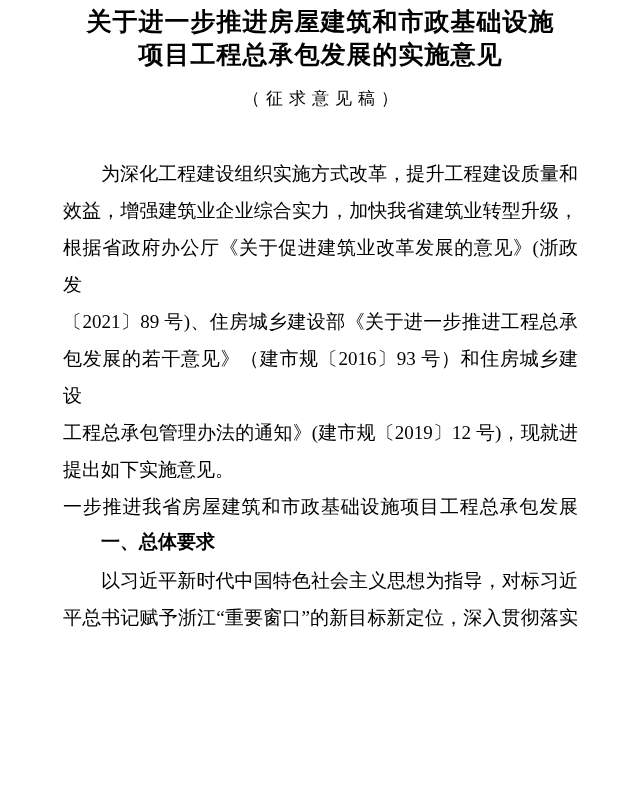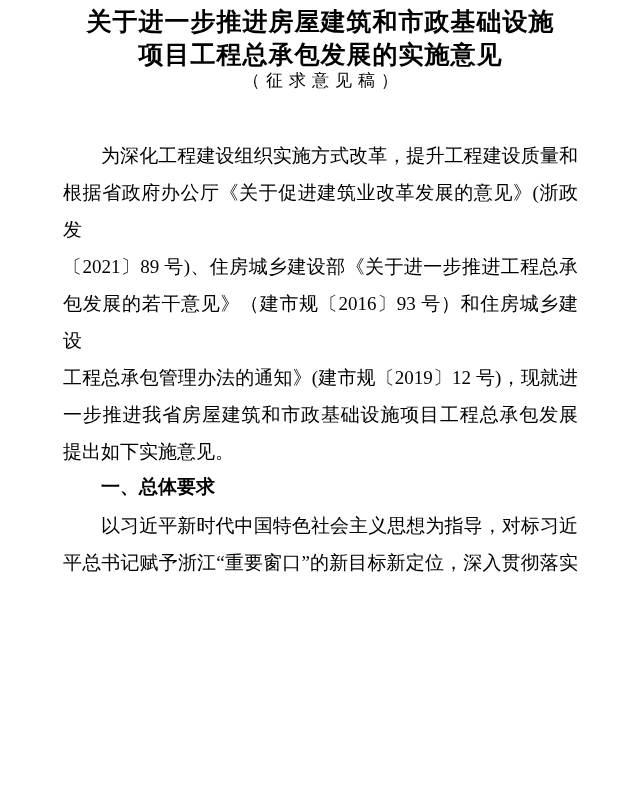--- a/index.html
+++ b/index.html
@@ -25,20 +25,21 @@
     font-weight: bold;
     font-size: 25px;
     line-height: 33px;
     text-align: center;
     text-align-last: center;
     letter-spacing: 1px;
     white-space: nowrap;
   }
   
   .doc-subtitle {
+    margin-top: 18px;
     font-size: 17px;
     line-height: 20px;
     text-align: center;
     letter-spacing: 6px;
     text-indent: 6px; 
   }
   
   .para { margin: 0; }
   .para-first { margin-top: 46px; }
   .para .line {
@@ -66,26 +67,27 @@
 
   <div class="doc-title">
       <div class="line first">关于进一步推进房屋建筑和市政基础设施</div>
       <div class="line last">项目工程总承包发展的实施意见</div>
     </div>
 
   <div class="doc-subtitle">（征求意见稿）</div>
 
   <div class="para para-first">
       <div class="line first">为深化工程建设组织实施方式改革，提升工程建设质量和</div>
+      <div class="line">效益，增强建筑业企业综合实力，加快我省建筑业转型升级，</div>
       <div class="line">根据省政府办公厅《关于促进建筑业改革发展的意见》(浙政发</div>
       <div class="line">〔2021〕89 号)、住房城乡建设部《关于进一步推进工程总承</div>
       <div class="line">包发展的若干意见》（建市规〔2016〕93 号）和住房城乡建设</div>
       <div class="line">工程总承包管理办法的通知》(建市规〔2019〕12 号)，现就进</div>
+      <div class="line last">提出如下实施意见。</div>
       <div class="line">一步推进我省房屋建筑和市政基础设施项目工程总承包发展</div>
-      <div class="line last">提出如下实施意见。</div>
     </div>
 
   <div class="section-heading">一、总体要求</div>
 
   <div class="para">
       <div class="line first">以习近平新时代中国特色社会主义思想为指导，对标习近</div>
       <div class="line">平总书记赋予浙江“重要窗口”的新目标新定位，深入贯彻落实</div>
     </div>
 
 </div>

